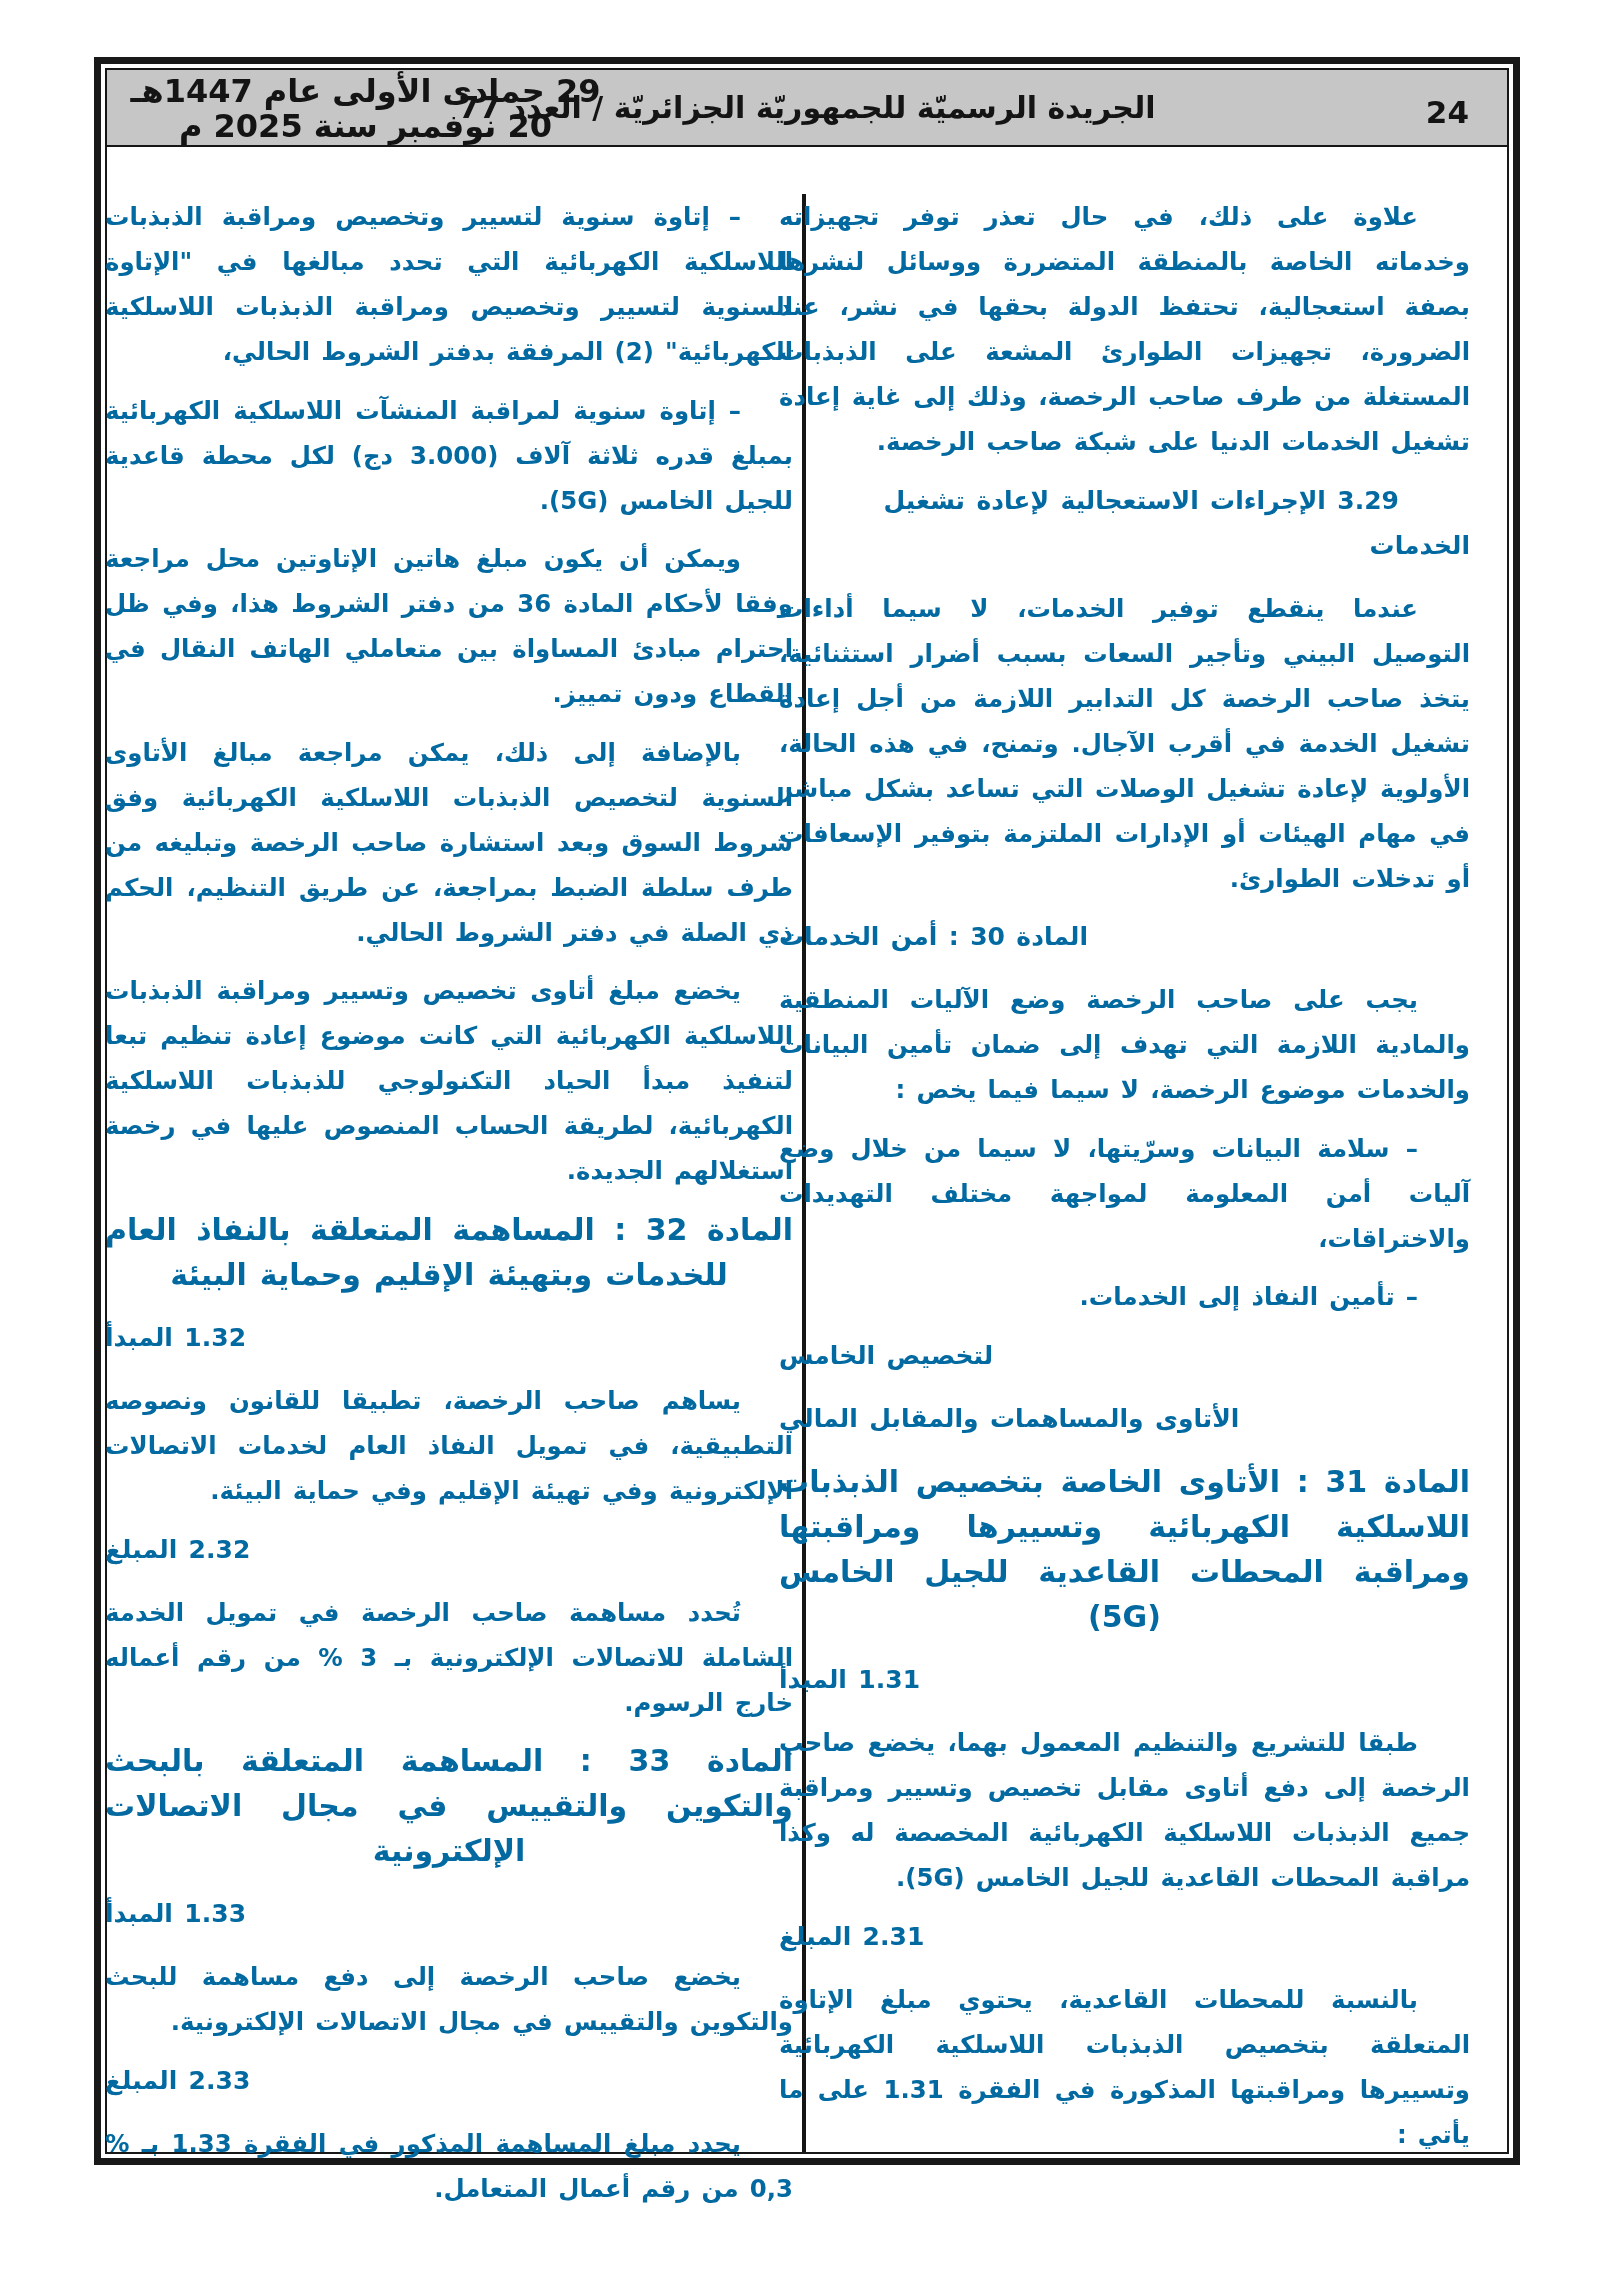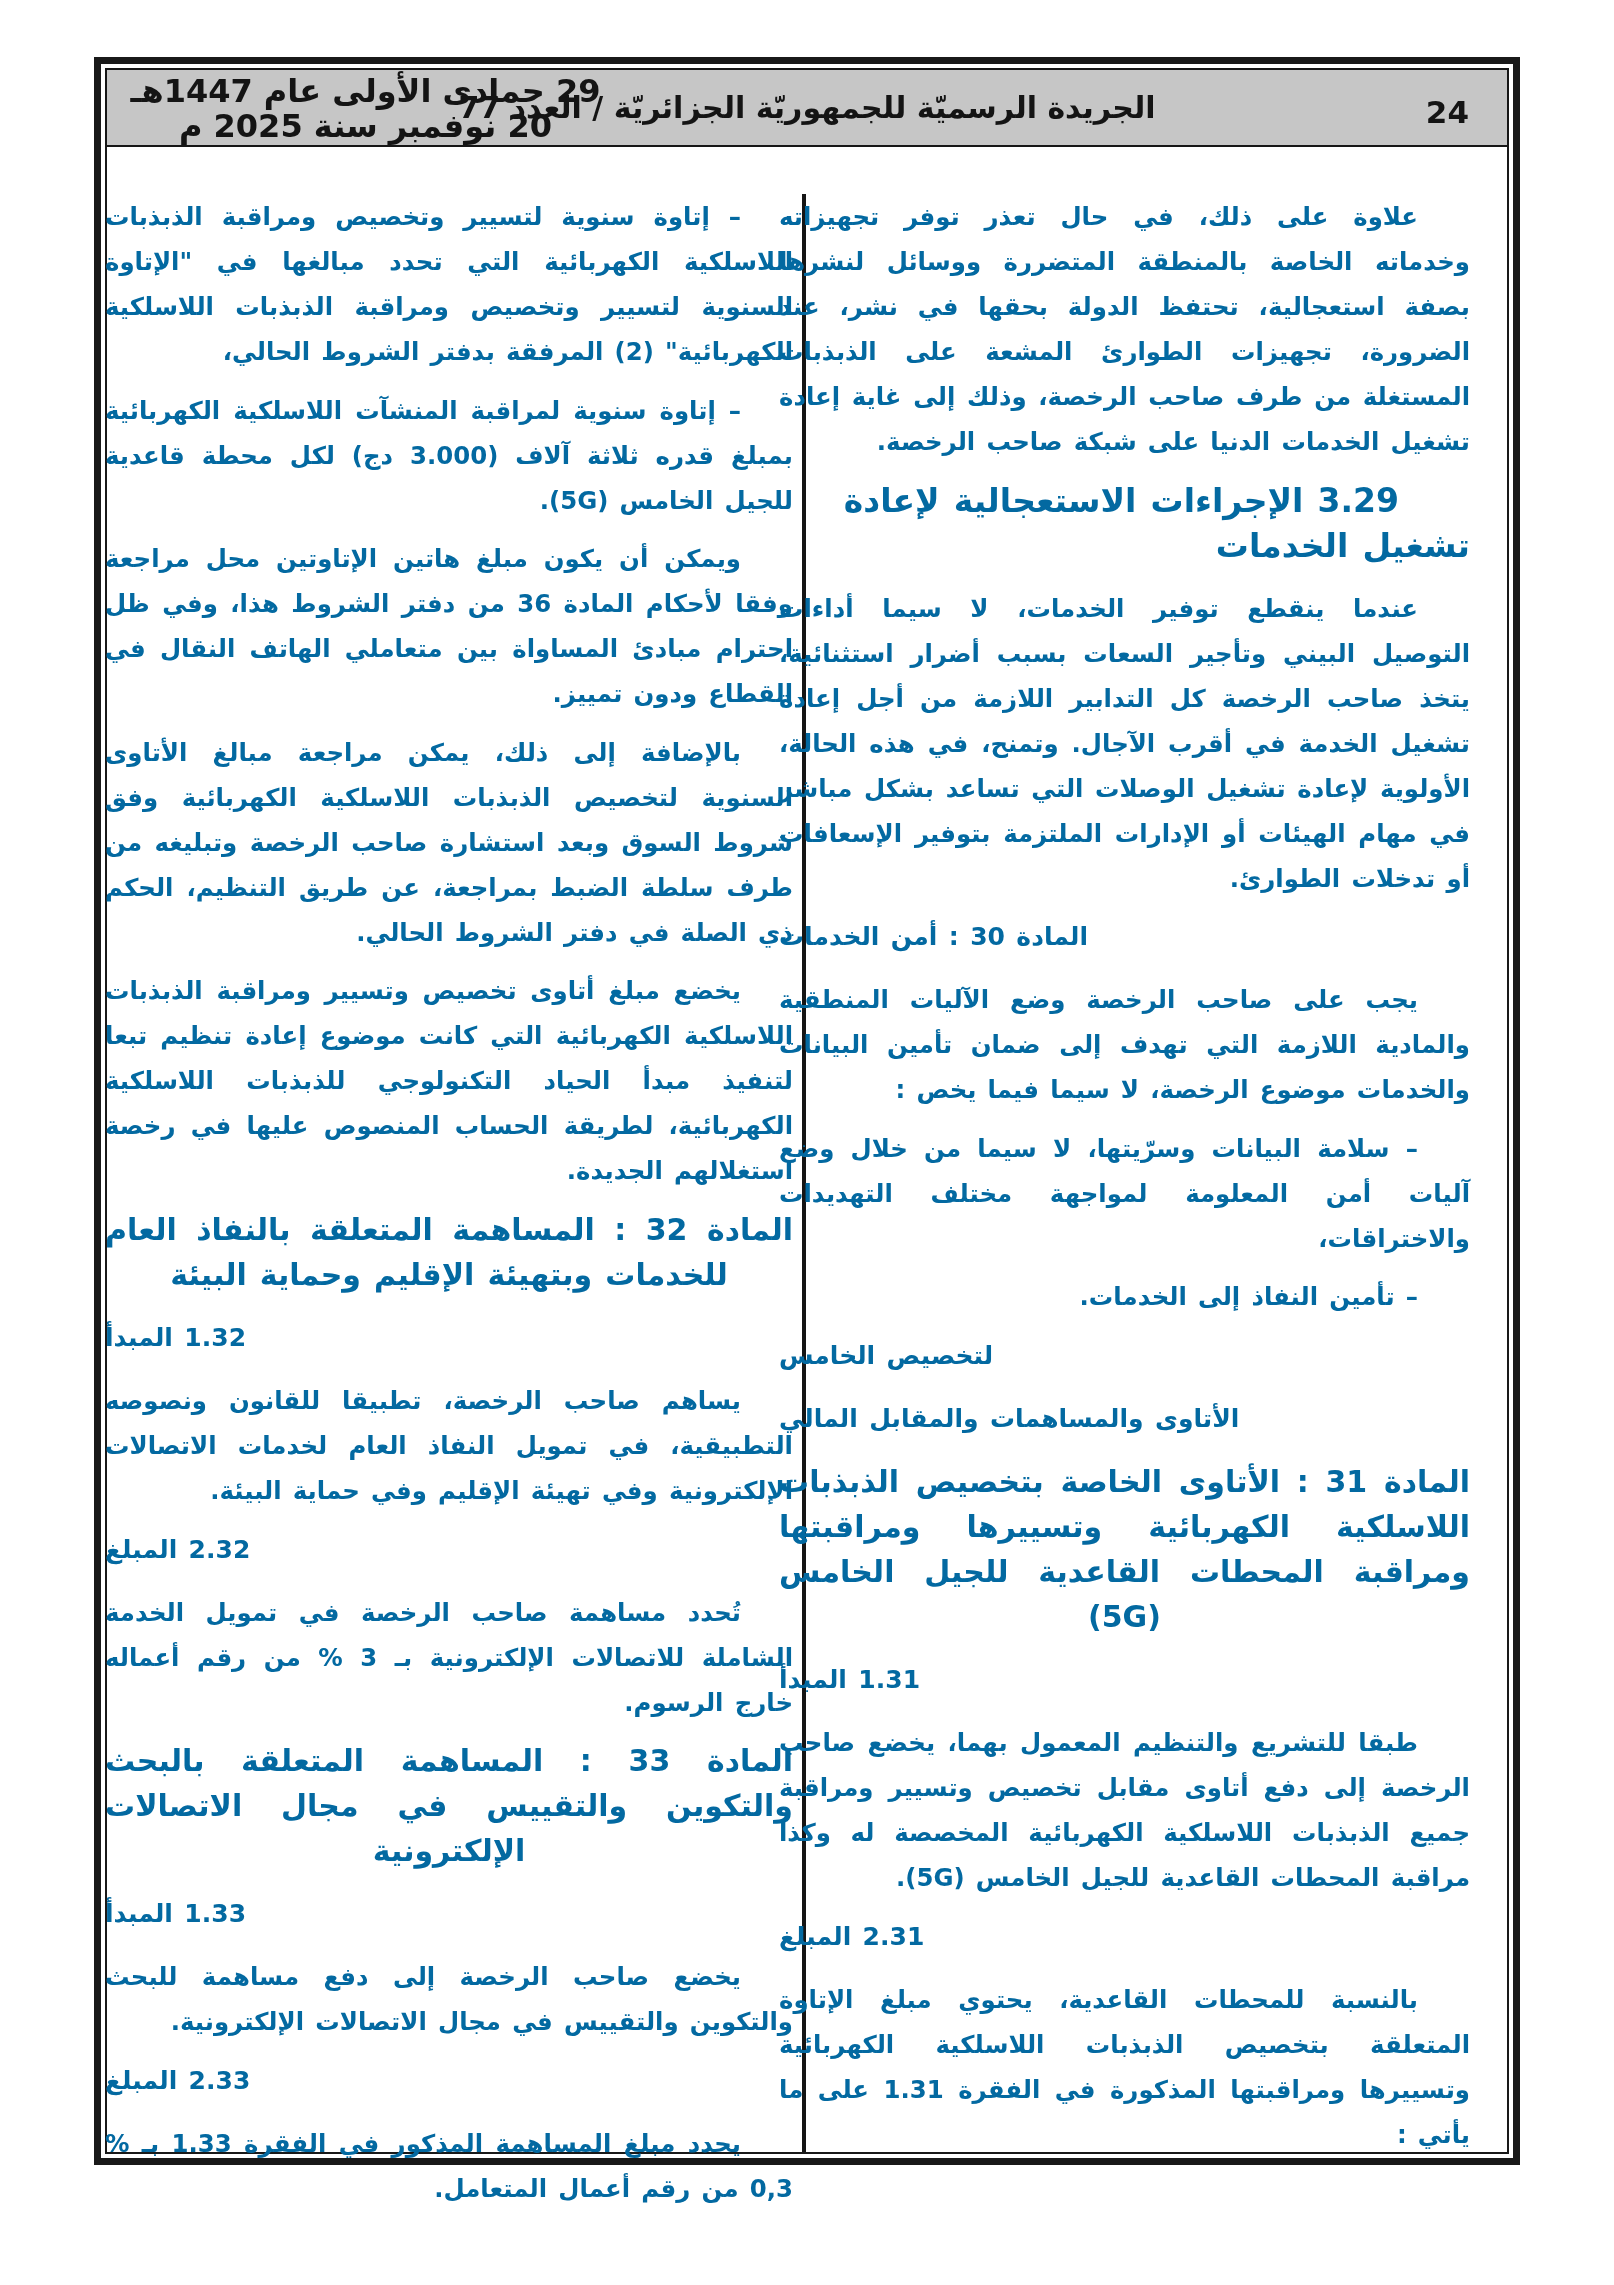--- a/index.html
+++ b/index.html
@@ -70,21 +70,21 @@
     font-size:24.4px; line-height:45px; font-weight:700;
     margin:0 0 13.6px 0;
     word-spacing:2.7px;
   }
   .p{
     text-align:justify;
     text-indent:52px;
   }
   .h-start{
     text-indent:71px;
-    font-size:33px;
+    font-size:25px;
     margin:12.7px 0 18px 0;
   }
   .h-center{
     text-align:left;
     font-size:25px;
     margin:12.7px 0 18px 0;
   }
   .h-article{
     text-align:justify;
     text-align-last:center;

